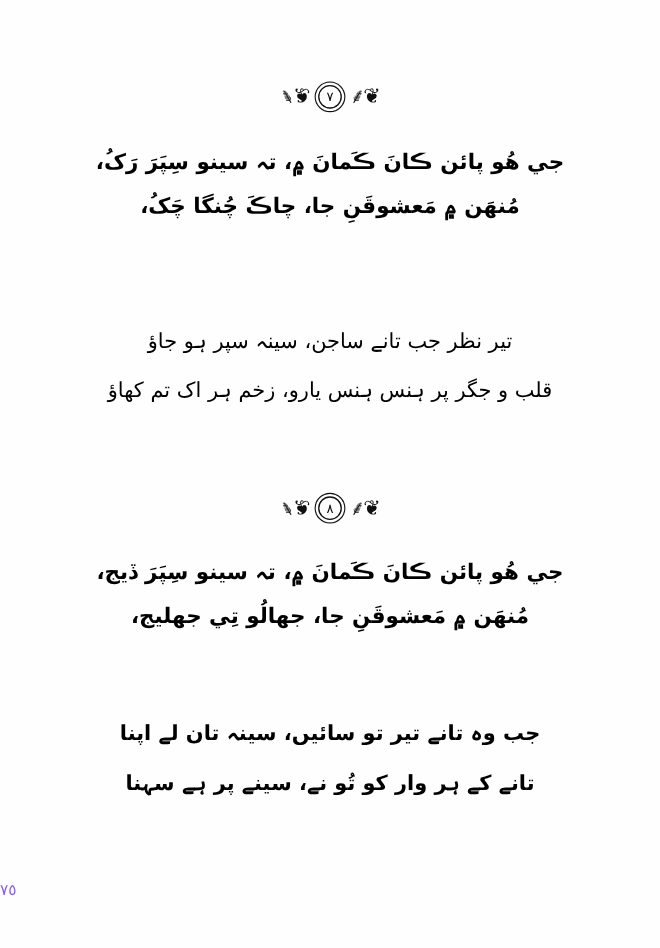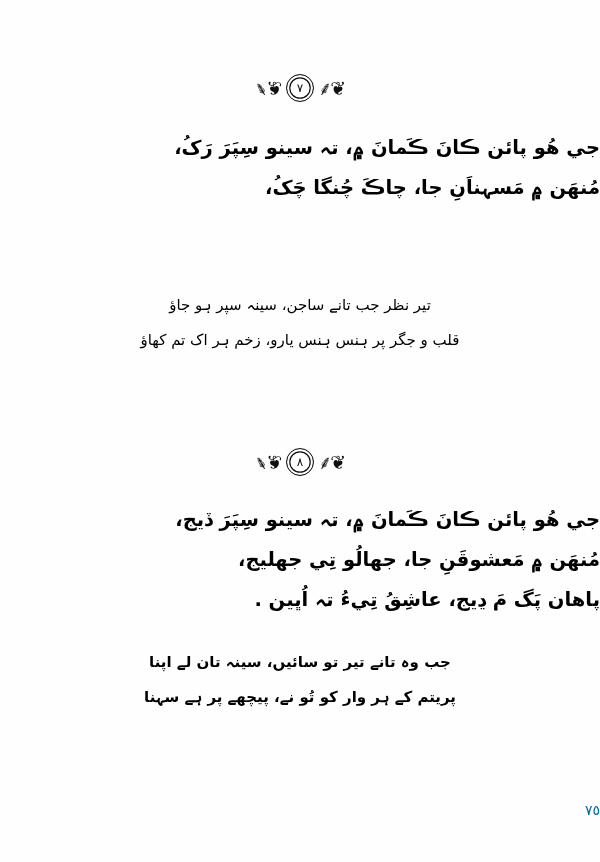--- a/index.html
+++ b/index.html
@@ -65,46 +65,45 @@
     text-align: center;
     font-family: "DejaVu Sans", sans-serif;
     font-size: 19.5px;
     line-height: 2.05;
     color: #000000;
     letter-spacing: 0px;
     font-weight: 600;
   }
   .stanza-sindhi .line {
     white-space: nowrap;
-    text-align: right;
   }
 
   
   .stanza-urdu {
     direction: rtl;
     text-align: center;
     font-family: "DejaVu Sans", sans-serif;
-    font-size: 15px;
+    font-size: 19px;
     line-height: 2.35;
     color: #000000;
     font-weight: 500;
   }
   .stanza-urdu .line {
     white-space: nowrap;
   }
 
   .page-number {
     position: absolute;
     left: 0;
     right: 0;
     bottom: 44px;
-    text-align: right;
+    text-align: left;
     font-size: 14px;
     font-family: "DejaVu Sans", sans-serif;
-    color: #0369a1;
+    color: #8b5cf6;
   }
 
   
   #orn-7  { position: absolute; top: 74px;  left: 0; right: 0; }
   #stz-7  { position: absolute; top: 128px; left: 0; right: 0; }
   #urd-7  { position: absolute; top: 288px; left: 0; right: 0; }
   #orn-8  { position: absolute; top: 448px; left: 0; right: 0; }
   #stz-8  { position: absolute; top: 500px; left: 0; right: 0; }
   #urd-8  { position: absolute; top: 645px; left: 0; right: 0; font-weight: bold; }
 </style>
@@ -114,40 +113,39 @@
 <div class="page">
 
   <div class="ornament block" id="orn-7">
     <span class="flourish left">❦⸙</span>
     <span class="numcircle">٧</span>
     <span class="flourish">⸙❦</span>
   </div>
 
   <div class="stanza-sindhi block" id="stz-7">
     <div class="line">جي هُو پائن ڪانَ ڪَمانَ ۾، تہ سينو سِپَرَ رَکُ،</div>
-    <div class="line">مُنهَن ۾ مَسہناَنِ جا، چاڪَ چُنگا چَکُ،</div>
+    <div class="line">مُنهَن ۾ مَعشوقَنِ جا، چاڪَ چُنگا چَکُ،</div>
   </div>
 
   <div class="stanza-urdu block" id="urd-7">
     <div class="line">تیر نظر جب تانے ساجن، سینہ سپر ہو جاؤ</div>
     <div class="line">قلب و جگر پر ہنس ہنس یارو، زخم ہر اک تم کھاؤ</div>
   </div>
 
   <div class="ornament block" id="orn-8">
     <span class="flourish left">❦⸙</span>
     <span class="numcircle">٨</span>
     <span class="flourish">⸙❦</span>
   </div>
 
   <div class="stanza-sindhi block" id="stz-8">
     <div class="line">جي هُو پائن ڪانَ ڪَمانَ ۾، تہ سينو سِپَرَ ڏيج،</div>
     <div class="line">مُنهَن ۾ مَعشوقَنِ جا، جهالُو تِي جهليج،</div>
-    <div class="line">پاهان پَگ مَ ڍيج، عاشِقُ تِيءُ تہ اُڀين .</div>
   </div>
 
   <div class="stanza-urdu block" id="urd-8">
     <div class="line">جب وہ تانے تیر تو سائیں، سینہ تان لے اپنا</div>
-    <div class="line">پریتم کے ہر وار کو تُو نے، پیچھے پر ہے سہنا</div>
+    <div class="line">تانے کے ہر وار کو تُو نے، سینے پر ہے سہنا</div>
   </div>
 
   <div class="page-number">٧٥</div>
 
 </div>
 
 </body></html>

